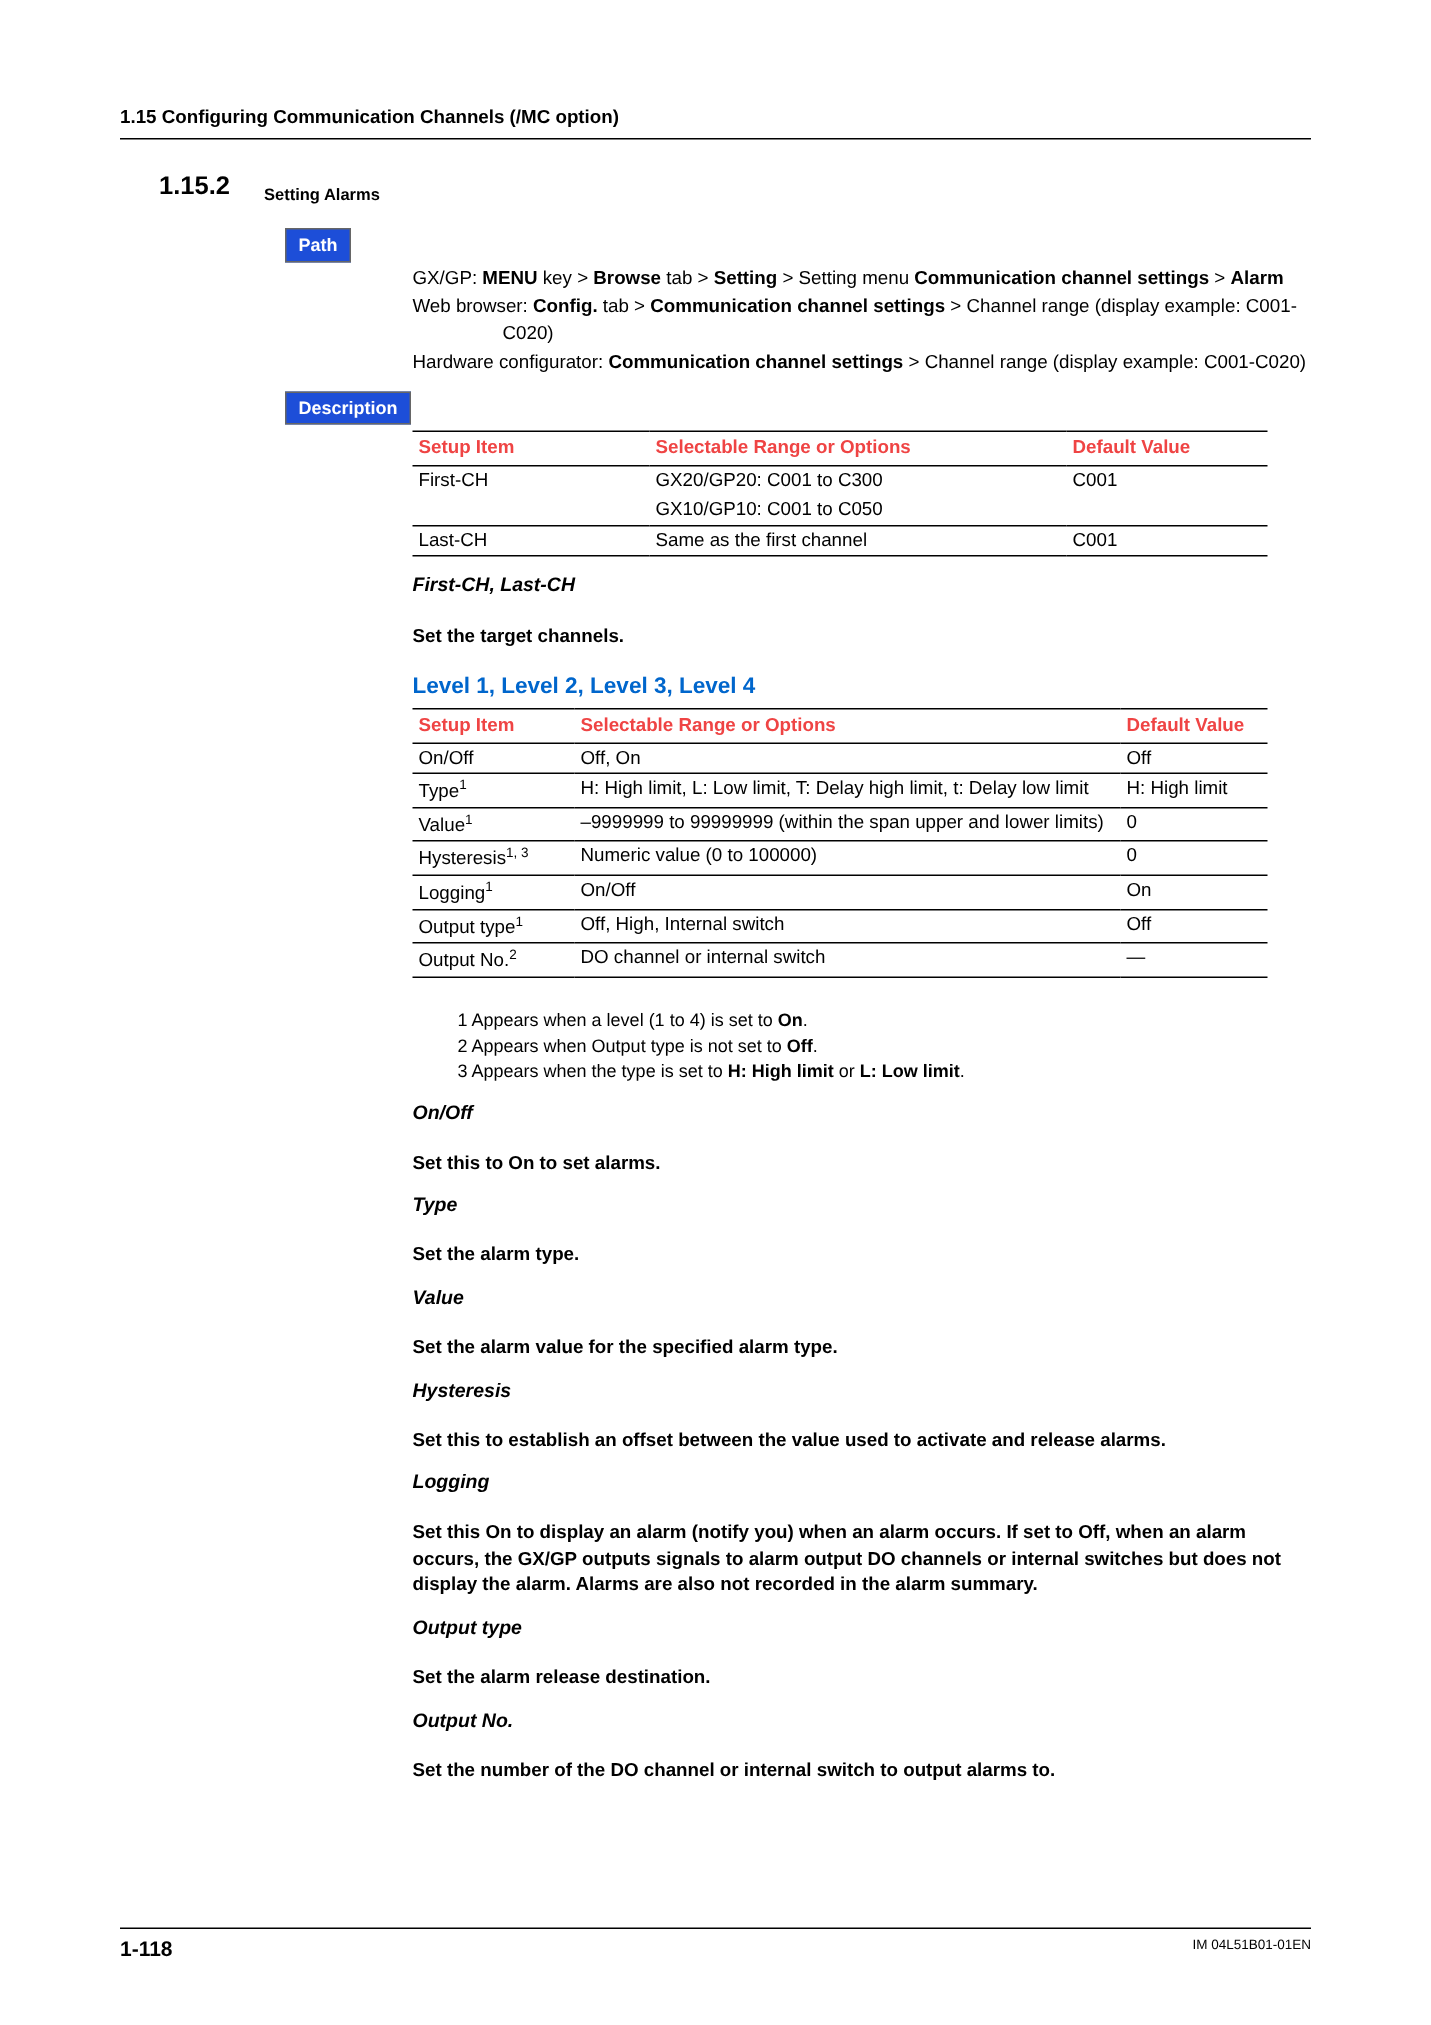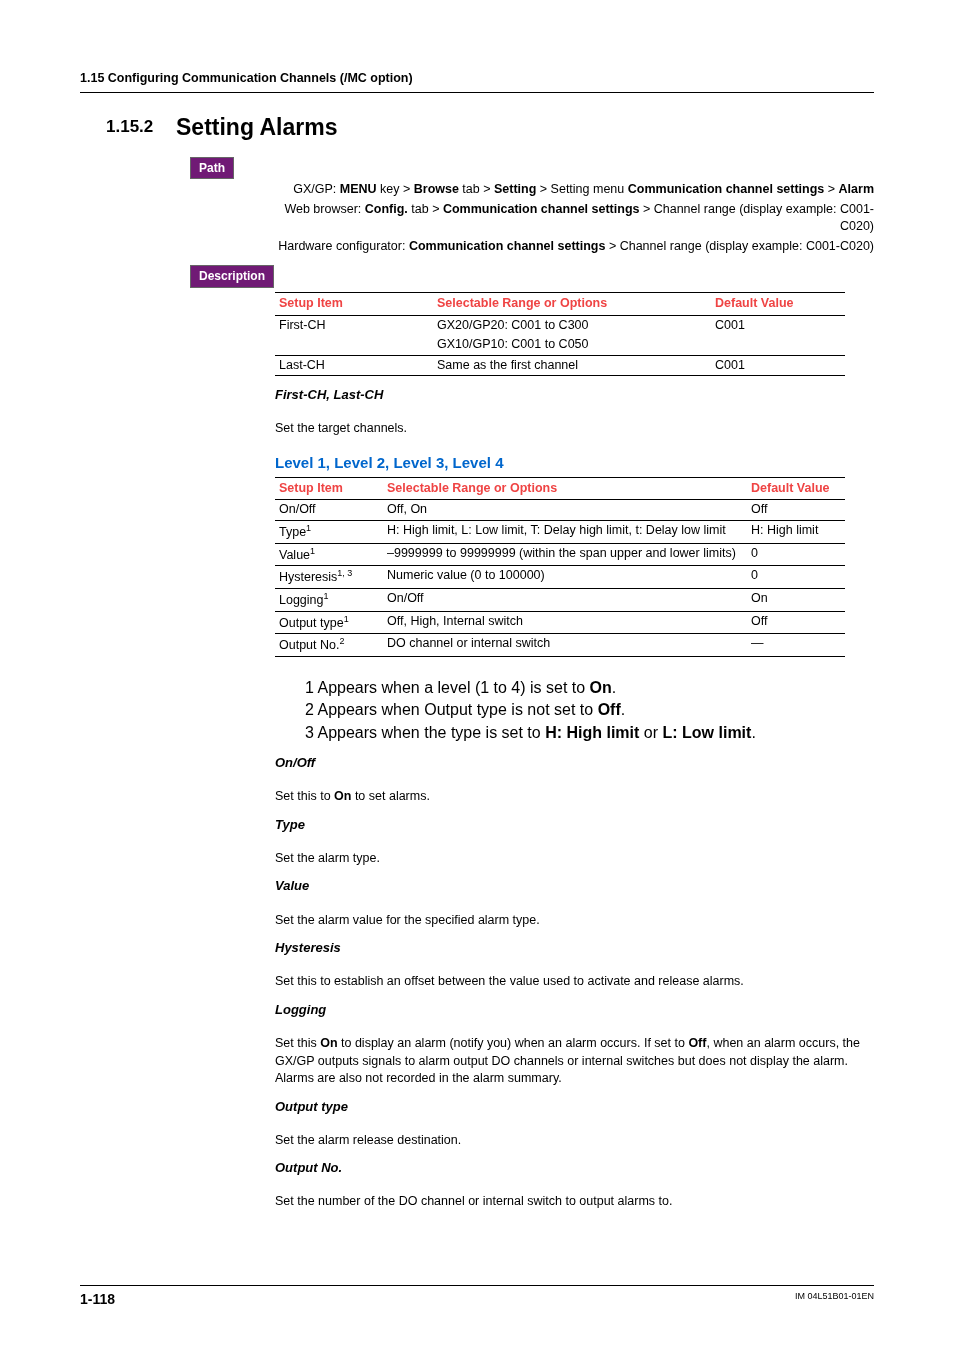--- a/index.html
+++ b/index.html
@@ -32,45 +32,45 @@
     margin-bottom: 14px;
   }
   .h-num {
     font-weight: bold;
     font-size: 17px;
     width: 70px;
     flex: none;
   }
   .h-title {
     font-weight: bold;
-    font-size: 23px;
+    font-size: 11px;
+    margin-top: 12px;
   }
   .tag {
     display: inline-block;
-    background: #701a75;
+    background: #1d4ed8;
     color: #fff;
     padding: 2px 8px;
     font-weight: bold;
     font-size: 12px;
     border: 1px solid #666;
   }
   .tag-row {
     margin-left: 110px;
     margin-top: 8px;
   }
   .path-block {
     margin-left: 195px;
     margin-top: 2px;
     font-size: 12.5px;
   }
   .path-block p {
     margin: 0 0 2px 0;
     text-indent: -60px;
     padding-left: 60px;
-    text-align: right;
   }
   .desc-row {
     margin-left: 110px;
     margin-top: 10px;
   }
   .content {
     margin-left: 195px;
     margin-top: 4px;
   }
   table.setup {
@@ -105,24 +105,25 @@
   .section-link {
     color: #0066cc;
     font-weight: bold;
     font-size: 15px;
     margin-top: 14px;
     margin-bottom: 4px;
   }
   .ptext {
     font-size: 12.5px;
     margin: 16px 0 2px 0;
+    font-weight: bold;
   }
   sup.s { font-size: 9px; }
   .footnotes {
-    font-size: 16px;
+    font-size: 12px;
     margin-left: 30px;
     margin-top: 20px;
   }
   .footnotes div {
     text-indent: -16px;
     padding-left: 16px;
   }
   .footer {
     position: absolute;
     bottom: 40px;

